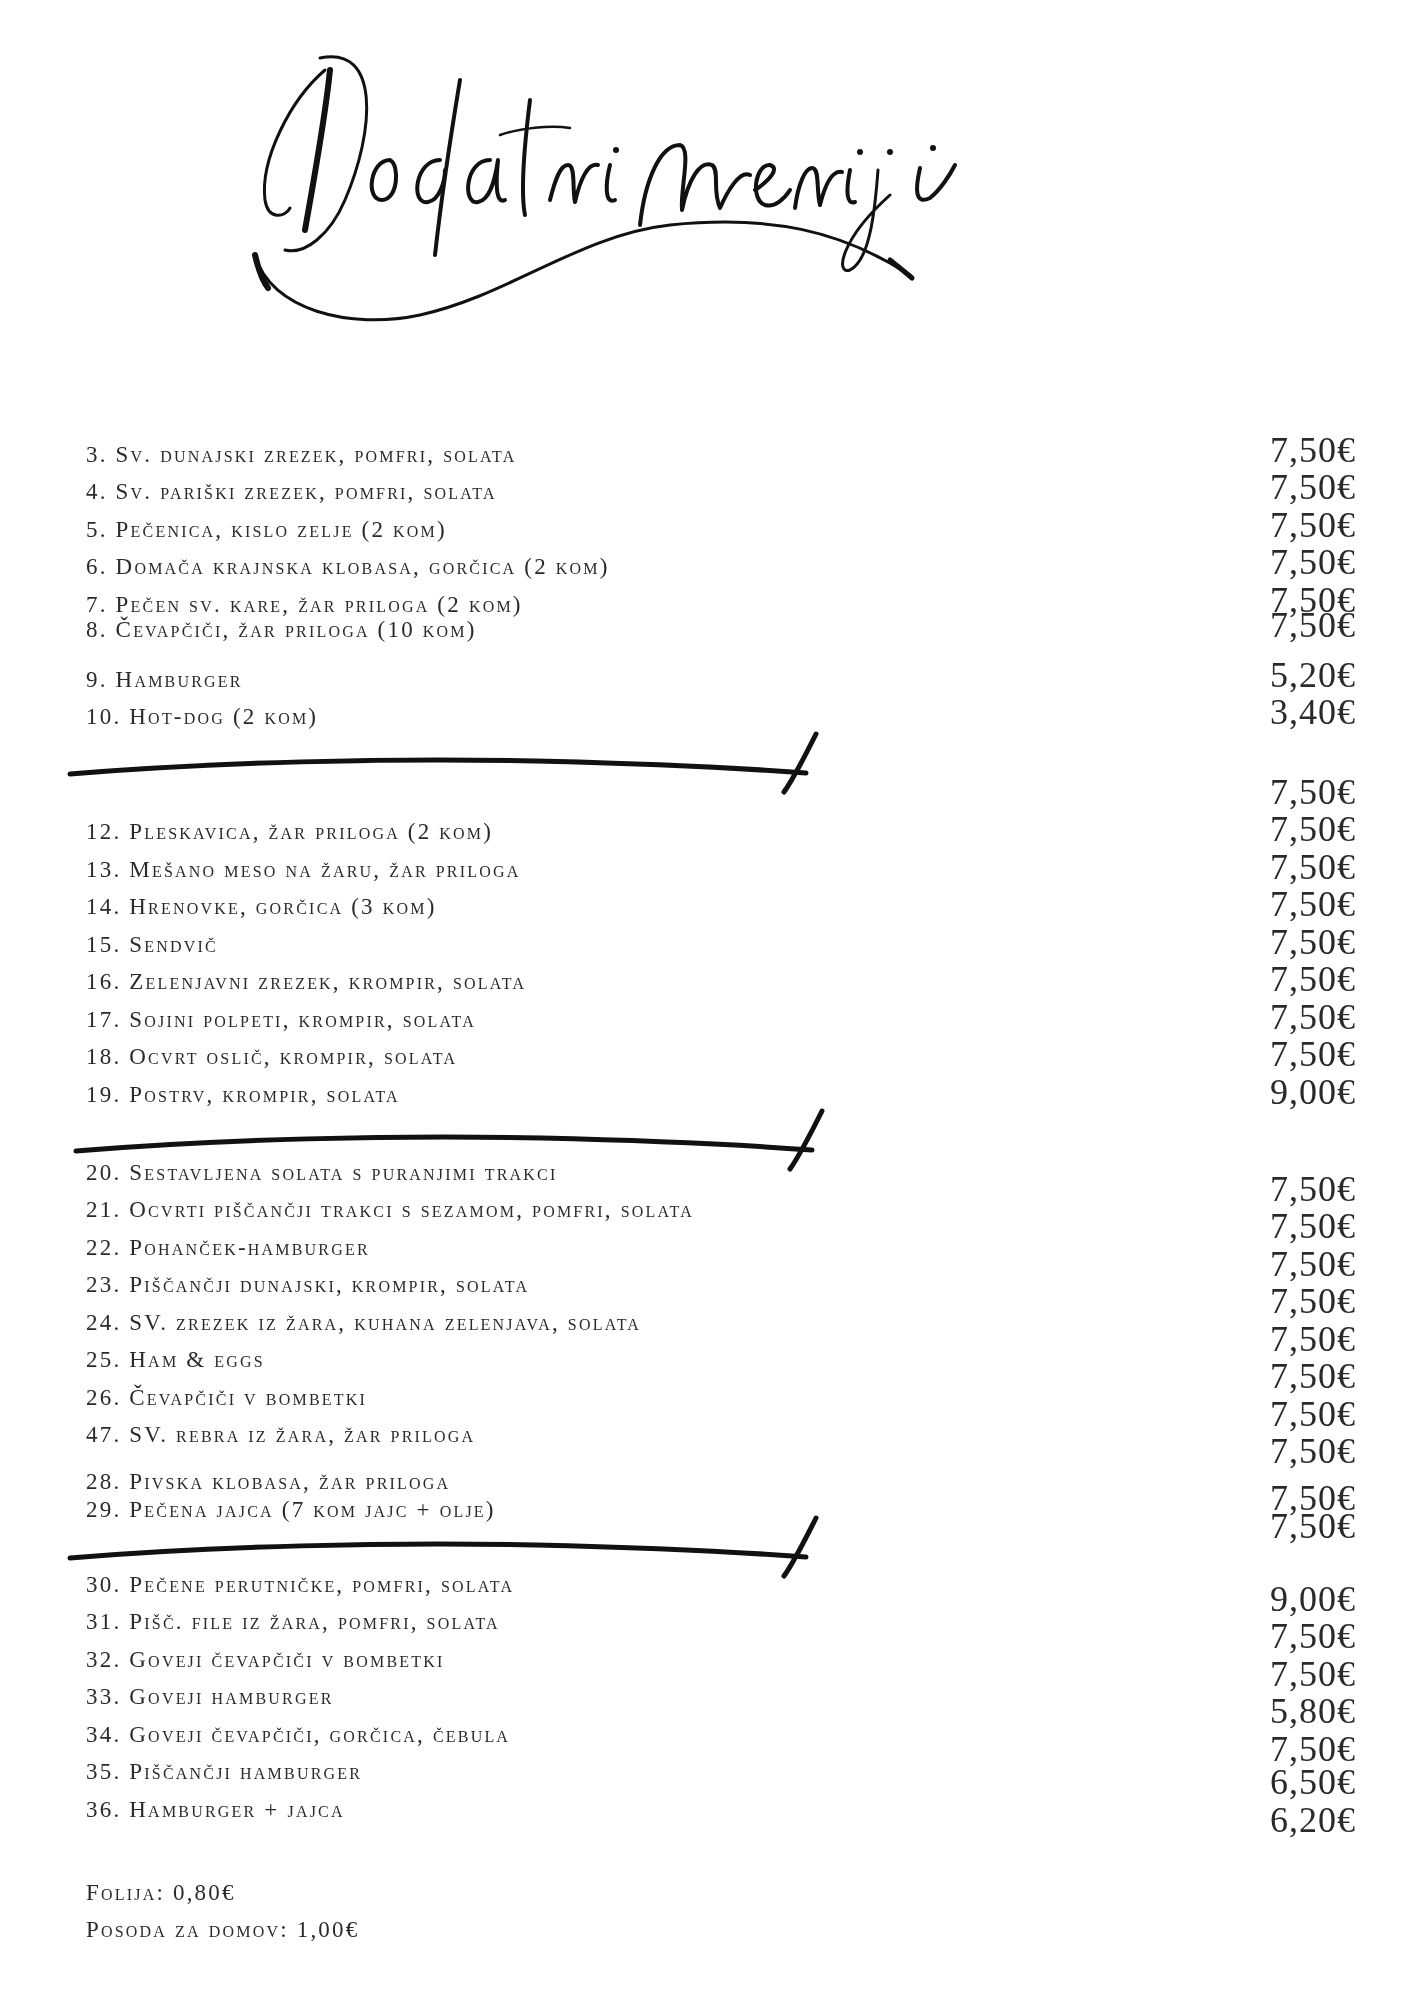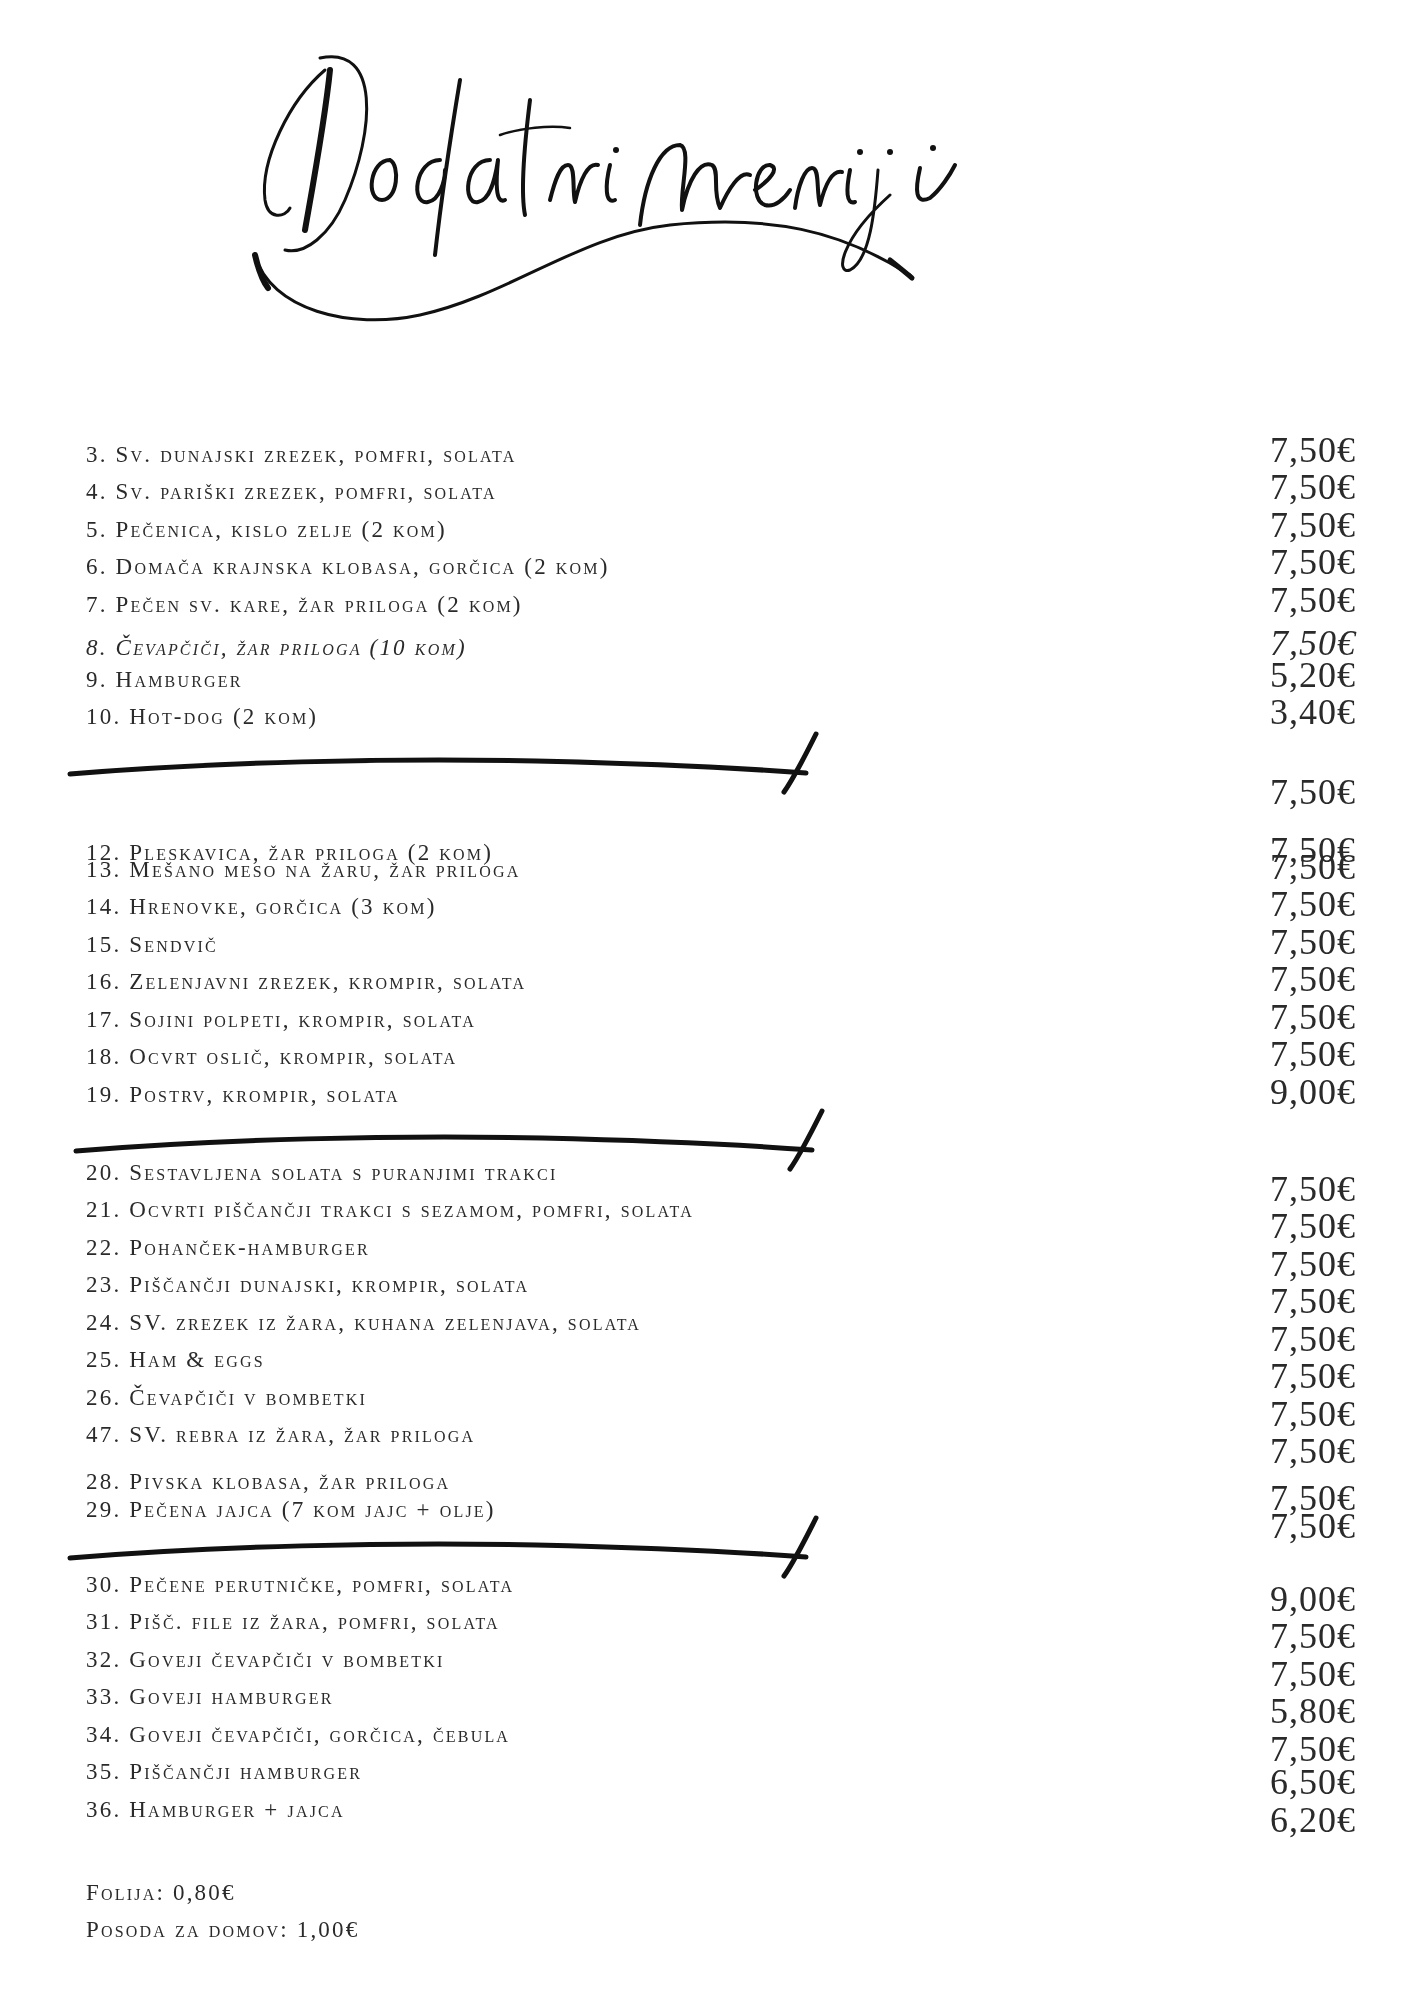--- a/index.html
+++ b/index.html
@@ -81,21 +81,21 @@
     <span class="price" style="top:-5px;">7,50€</span>
   </div>
   <div class="row" style="top:112px;">
     <span class="name"><span>6.</span> <span>Domača krajnska klobasa, gorčica (2 kom)</span></span>
     <span class="price" style="top:-5px;">7,50€</span>
   </div>
   <div class="row" style="top:150px;">
     <span class="name"><span>7.</span> <span>Pečen sv. kare, žar priloga (2 kom)</span></span>
     <span class="price" style="top:-5px;">7,50€</span>
   </div>
-  <div class="row" style="top:193px;font-style:italic;">
+  <div class="row" style="top:175px;">
     <span class="name"><span>8.</span> <span>Čevapčiči, žar priloga (10 kom)</span></span>
     <span class="price" style="top:-5px;">7,50€</span>
   </div>
   <div class="row" style="top:225px;">
     <span class="name"><span>9.</span> <span>Hamburger</span></span>
     <span class="price" style="top:-5px;">5,20€</span>
   </div>
   <div class="row" style="top:262px;">
     <span class="name"><span>10.</span> <span>Hot-dog (2 kom)</span></span>
     <span class="price" style="top:-5px;">3,40€</span>
@@ -104,21 +104,21 @@
 
 <svg class="divider" style="top:728px;" viewBox="0 0 770 70">
   <path d="M4 46 C 150 34, 320 30, 470 33 C 600 36, 700 42, 740 45" stroke="#111" stroke-width="5" fill="none" stroke-linecap="round"></path>
   <path d="M750 6 C 738 30, 728 50, 718 64" stroke="#111" stroke-width="5" fill="none" stroke-linecap="round"></path>
 </svg>
 
 <div class="section" style="top:780px;">
   <div class="row" style="top:0px;">
     <span class="price" style="top:-3px;">7,50€</span>
   </div>
-  <div class="row" style="top:37px;margin-top:21px;">
+  <div class="row" style="top:37px;">
     <span class="name"><span>12.</span> <span>Pleskavica, žar priloga (2 kom)</span></span>
     <span class="price" style="top:-3px;">7,50€</span>
   </div>
   <div class="row" style="top:75px;">
     <span class="name"><span>13.</span> <span>Mešano meso na žaru, žar priloga</span></span>
     <span class="price" style="top:-3px;">7,50€</span>
   </div>
   <div class="row" style="top:112px;">
     <span class="name"><span>14.</span> <span>Hrenovke, gorčica (3 kom)</span></span>
     <span class="price" style="top:-3px;">7,50€</span>

